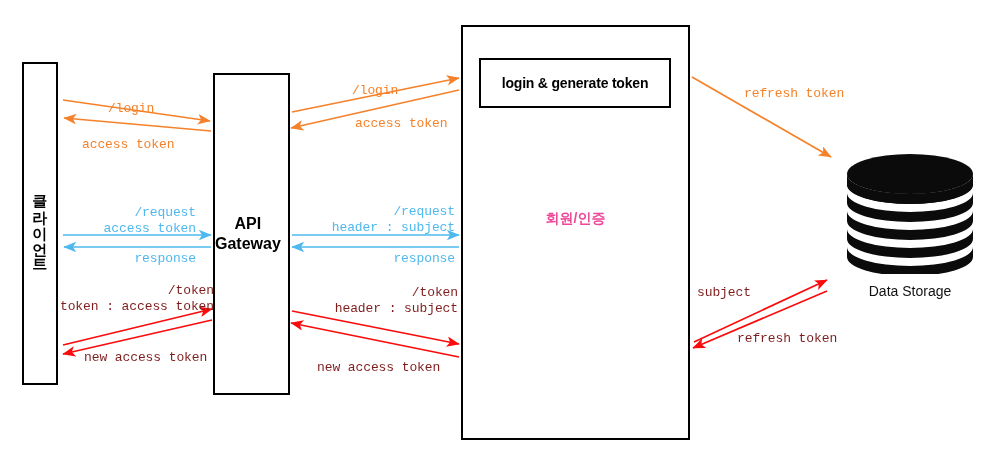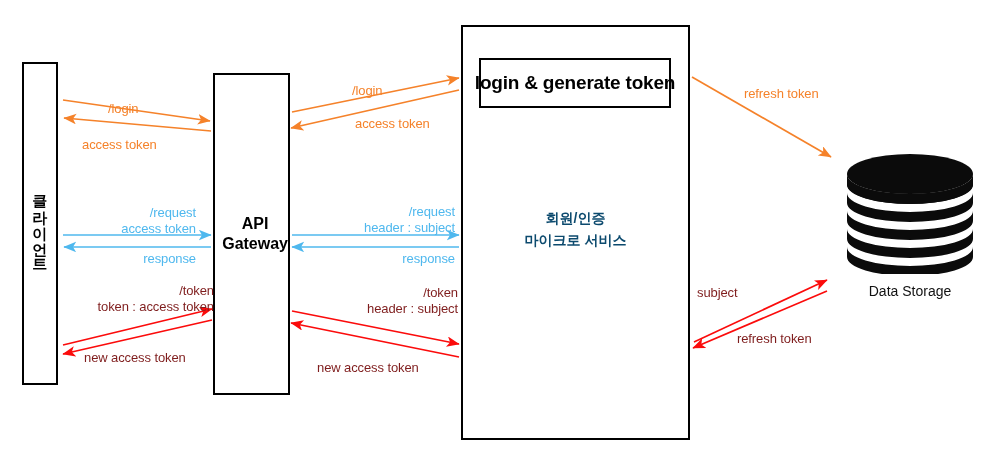--- a/index.html
+++ b/index.html
@@ -36,21 +36,21 @@
   .inner-box {
     position: absolute;
     box-sizing: border-box;
     border: 2px solid #000000;
     background: #ffffff;
     display: flex;
     align-items: center;
     justify-content: center;
   }
   .inner-box-label {
-    font-size: 19px;
+    font-size: 14px;
     font-weight: bold;
     color: #000000;
     letter-spacing: -0.2px;
     white-space: nowrap;
   }
 
   
   #client-box {
     left: 22px;
     top: 62px;
@@ -72,21 +72,21 @@
   }
 
   
   #gateway-box {
     left: 213px;
     top: 73px;
     width: 77px;
     height: 322px;
     display: flex;
     align-items: center;
-    justify-content: flex-end;
+    justify-content: flex-start;
   }
   .gateway-label {
     font-size: 16px;
     font-weight: bold;
     color: #000000;
     text-align: center;
     line-height: 1.22;
   }
 
   
@@ -97,21 +97,21 @@
     height: 415px;
   }
   #microservice-label {
     position: absolute;
     left: 461px;
     top: 208px;
     width: 229px;
     text-align: center;
     font-size: 14px;
     font-weight: bold;
-    color: #0c4a6e;
+    color: #ec4899;
     line-height: 1.55;
   }
   #login-generate-box {
     left: 479px;
     top: 58px;
     width: 192px;
     height: 50px;
   }
   #generate-new-box {
     left: 479px;
@@ -138,20 +138,21 @@
     color: #111111;
   }
 
   
   .edge-label {
     position: absolute;
     font-size: 13px;
     white-space: nowrap;
     line-height: 1.25;
     letter-spacing: -0.1px;
+    font-family: Liberation Mono, monospace;
   }
   .c-orange { color: #F5822A; }
   .c-blue   { color: #4FB8EE; }
   .c-red    { color: #7f1d1d; }
   .ta-center { text-align: right; }
 </style>
 </head>
 <body>
 
 <div id="canvas">
@@ -201,21 +202,20 @@
     <div class="gateway-label">
       <div>API</div>
       <div>Gateway</div>
     </div>
   </div>
 
   <div class="node-box" id="microservice-box"></div>
 
   <div id="microservice-label">
     <div>회원/인증</div>
-    <div>마이크로 서비스</div>
   </div>
 
   <div class="inner-box" id="login-generate-box">
     <span class="inner-box-label">login &amp; generate token</span>
   </div>
 
 
   <svg id="datastore" viewBox="0 0 130 122" xmlns="http://www.w3.org/2000/svg">
     <g fill="#0B0B0B">
       <path d="M2,95 a63,19 0 0 0 126,0 v10 a63,19 0 0 1 -126,0 z"></path>

